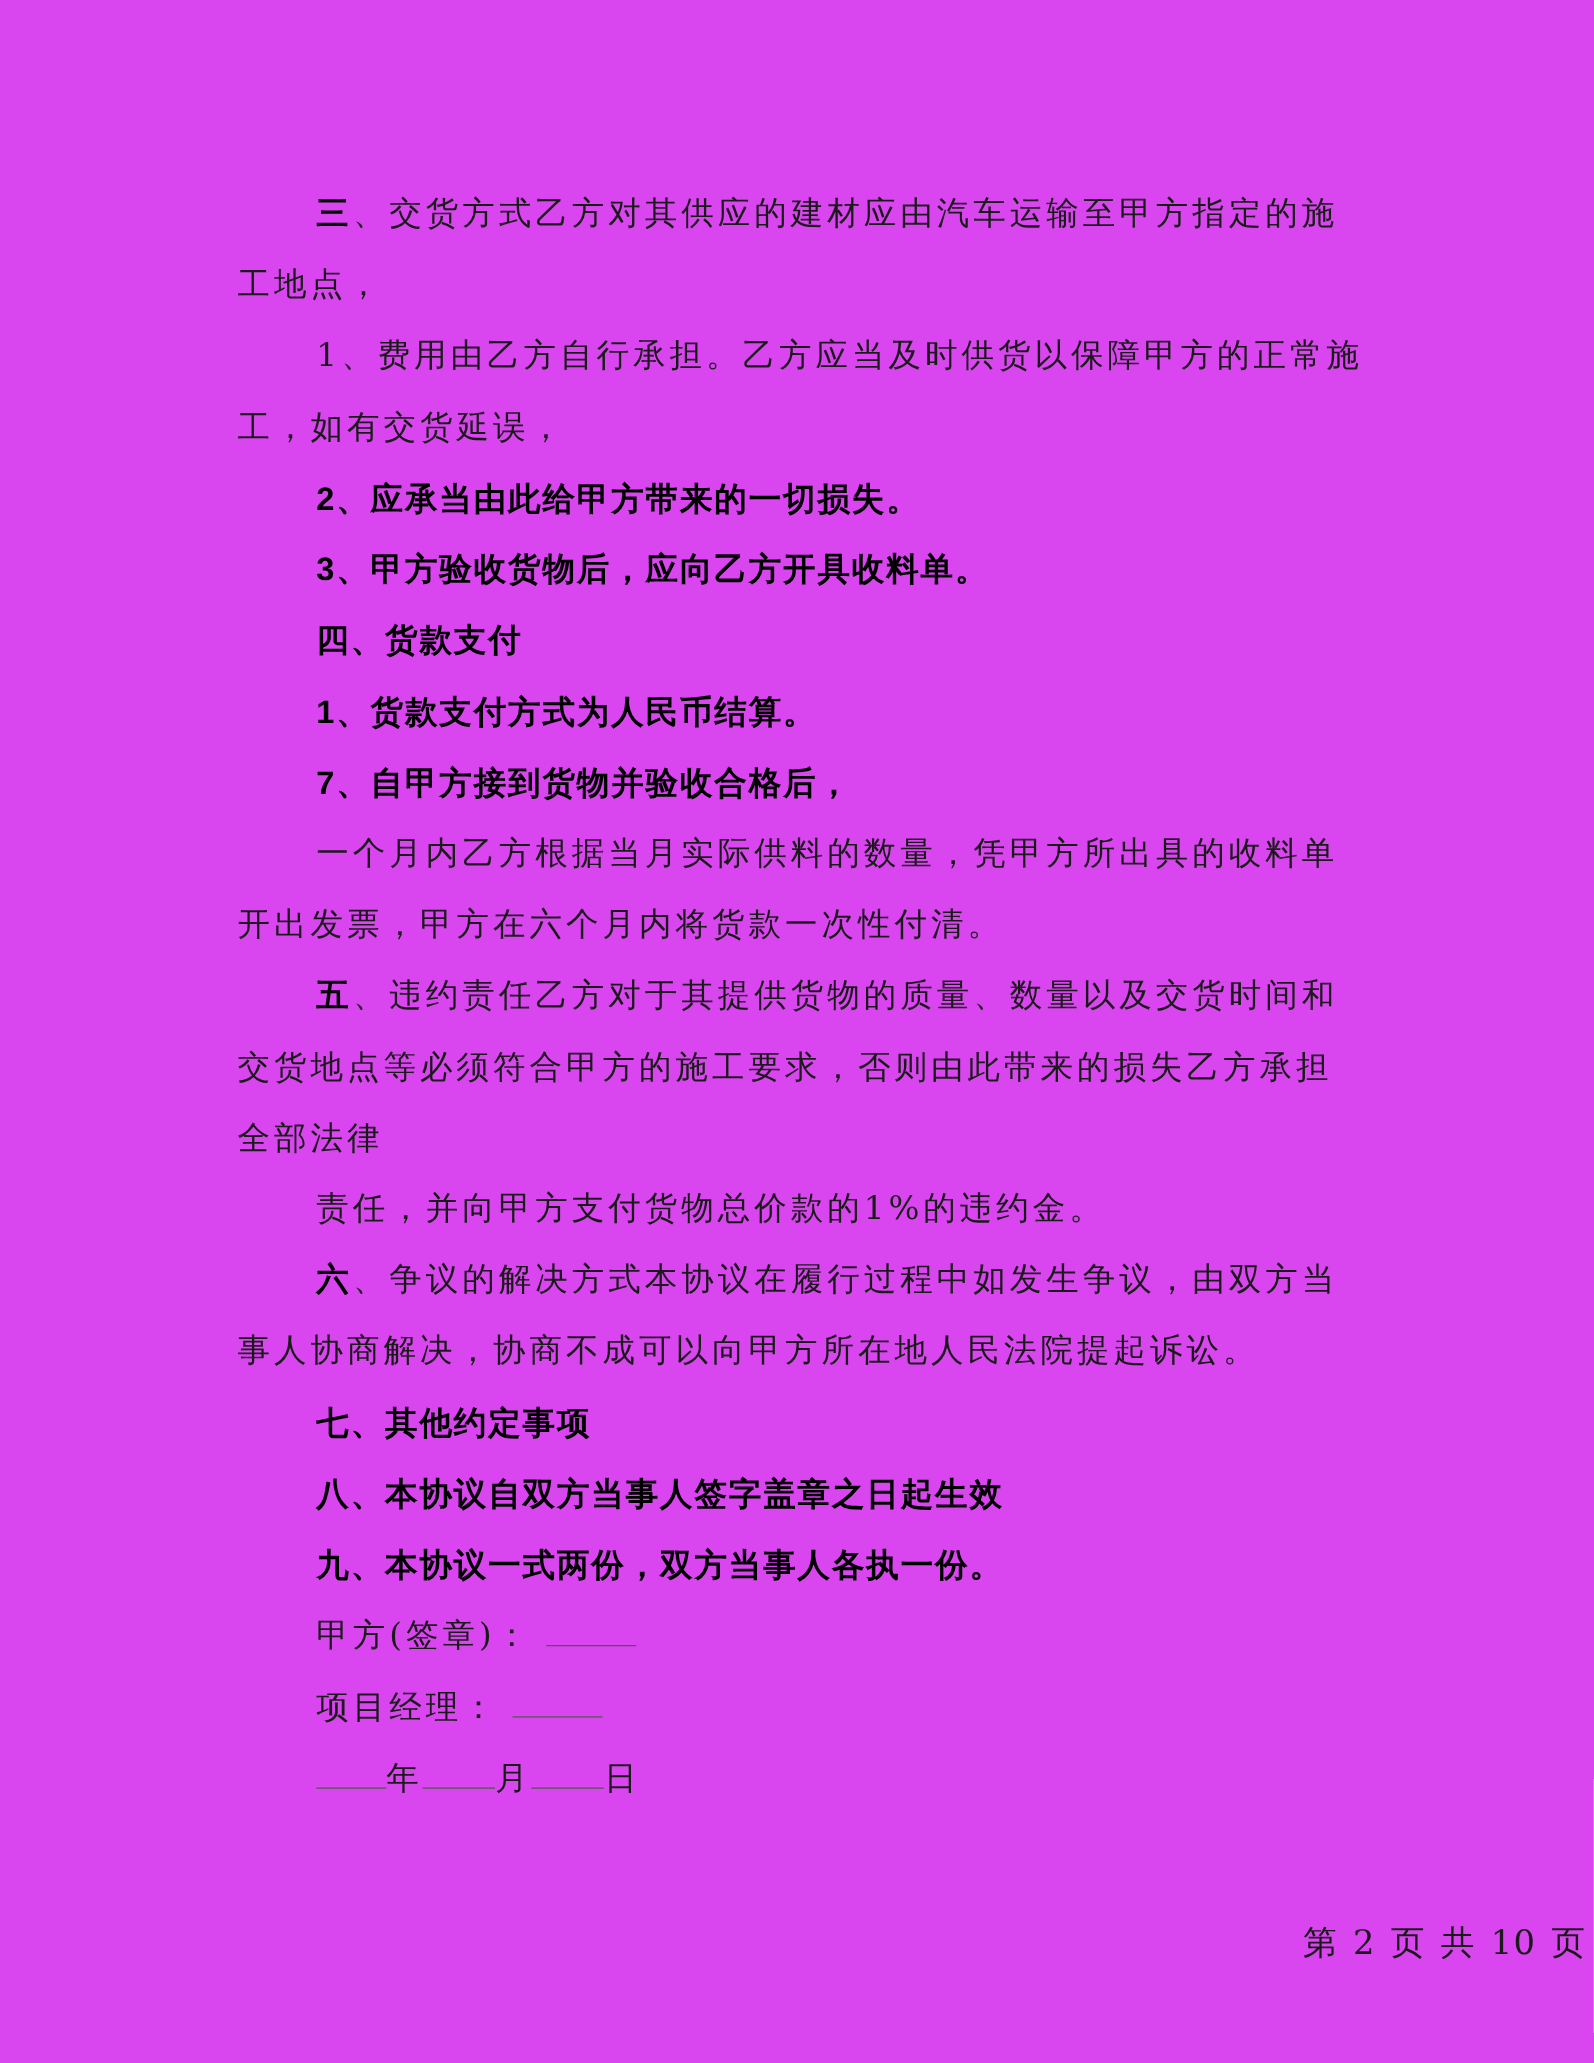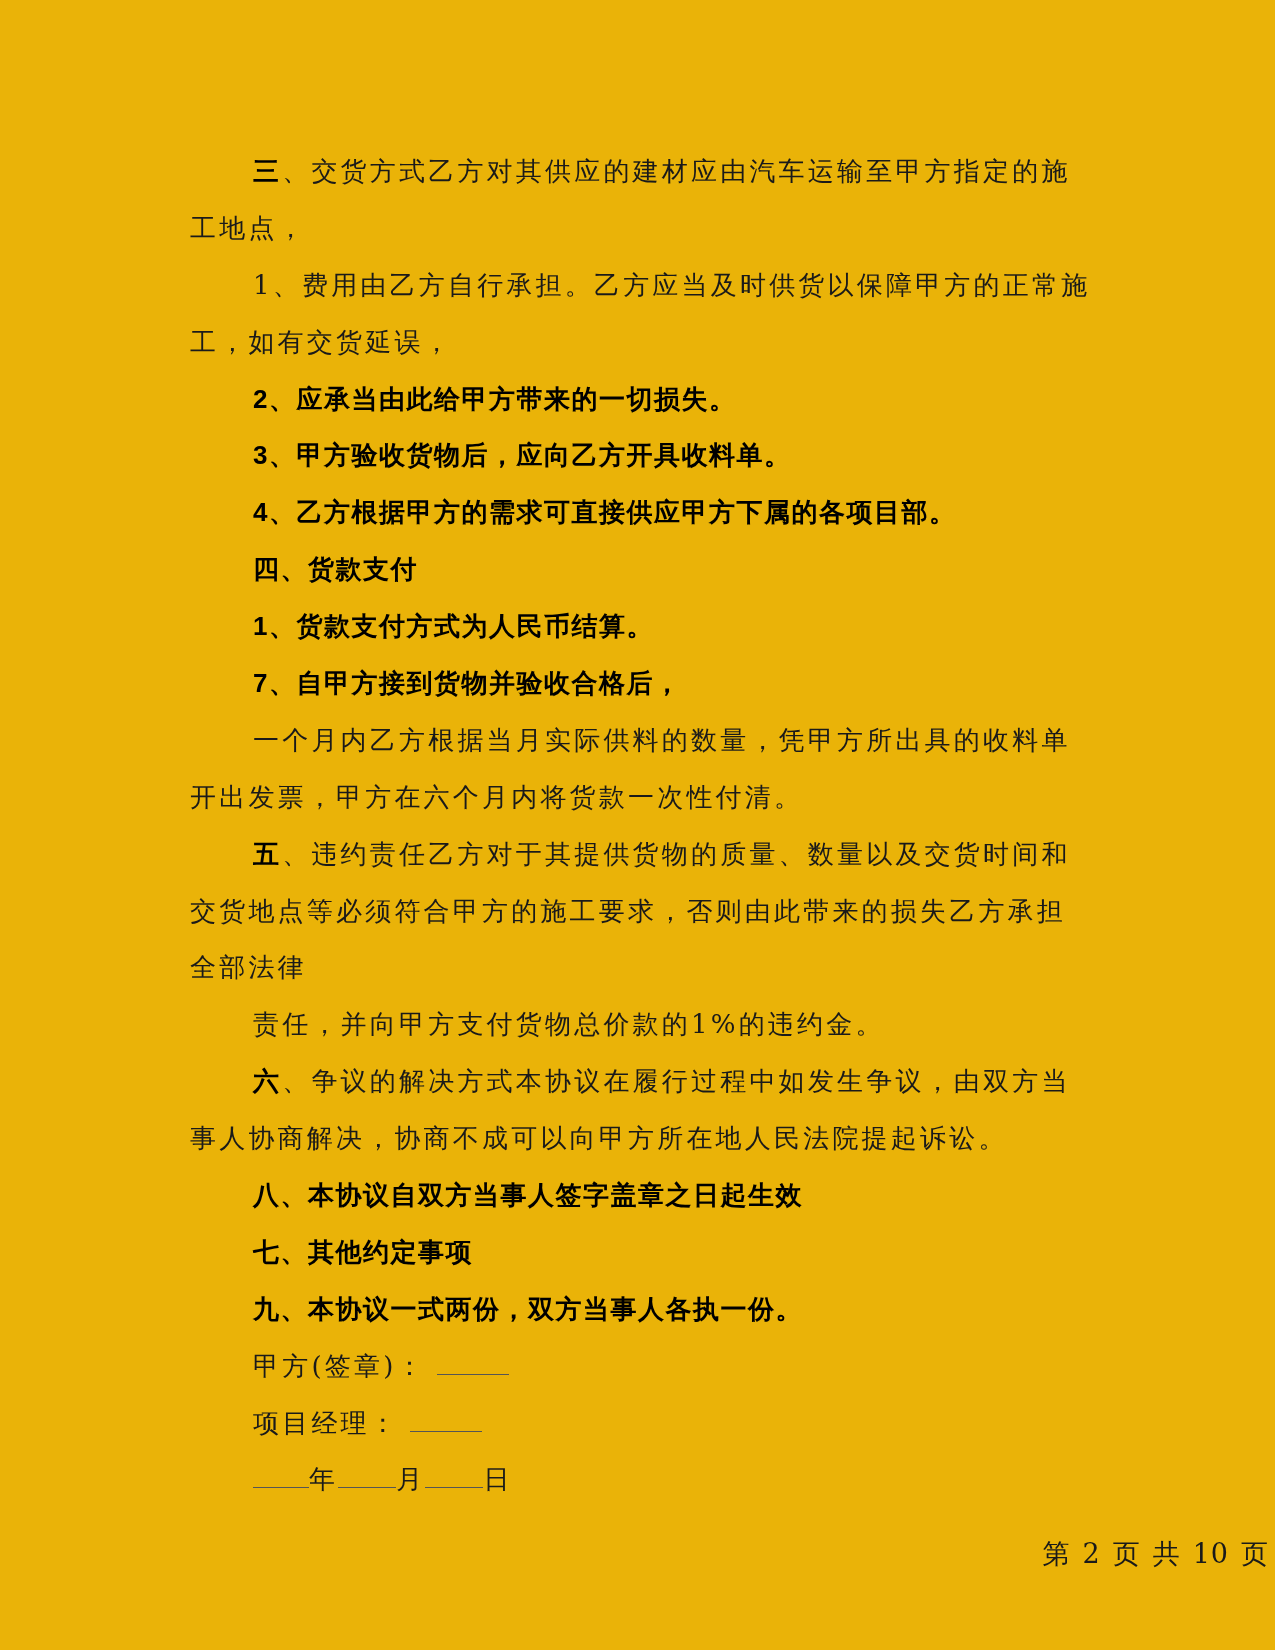--- a/index.html
+++ b/index.html
@@ -1,19 +1,19 @@
 <!DOCTYPE html>
 <html><head>
 <meta charset="utf-8">
 <style>
   html, body { margin: 0; padding: 0; background: #ffffff; }
   body { width: 1275px; height: 1650px; position: relative; overflow: hidden; }
   .page {
     position: absolute; left: 0; top: 0; width: 1275px; height: 1650px;
-    background: #eab308; color: #111111;
+    background: #d946ef; color: #111111;
     font-family: "DejaVu Serif", "Liberation Serif", serif;
   }
   .body-text {
     position: absolute; left: 190px; top: 150px; width: 895px;
   }
   .line {
     height: 56.9px; line-height: 42px;
     font-size: 26px; letter-spacing: 3.2px; white-space: nowrap;
     color: #1a1a1a;
   }
@@ -38,39 +38,38 @@
   <div class="body-text">
 
     <div class="line indent"><span class="lead-bold">三</span><span>、交货方式乙方对其供应的建材应由汽车运输至甲方指定的施</span></div>
     <div class="line">工地点，</div>
 
     <div class="line indent">1、费用由乙方自行承担。乙方应当及时供货以保障甲方的正常施</div>
     <div class="line">工，如有交货延误，</div>
 
     <div class="line indent bold">2、应承当由此给甲方带来的一切损失。</div>
     <div class="line indent bold">3、甲方验收货物后，应向乙方开具收料单。</div>
-    <div class="line indent bold">4、乙方根据甲方的需求可直接供应甲方下属的各项目部。</div>
     <div class="line indent bold">四、货款支付</div>
     <div class="line indent bold">1、货款支付方式为人民币结算。</div>
     <div class="line indent bold">7、自甲方接到货物并验收合格后，</div>
 
     <div class="line indent">一个月内乙方根据当月实际供料的数量，凭甲方所出具的收料单</div>
     <div class="line">开出发票，甲方在六个月内将货款一次性付清。</div>
 
     <div class="line indent"><span class="lead-bold">五</span><span>、违约责任乙方对于其提供货物的质量、数量以及交货时间和</span></div>
     <div class="line">交货地点等必须符合甲方的施工要求，否则由此带来的损失乙方承担</div>
     <div class="line">全部法律</div>
 
     <div class="line indent">责任，并向甲方支付货物总价款的1%的违约金。</div>
 
     <div class="line indent"><span class="lead-bold">六</span><span>、争议的解决方式本协议在履行过程中如发生争议，由双方当</span></div>
     <div class="line">事人协商解决，协商不成可以向甲方所在地人民法院提起诉讼。</div>
 
+    <div class="line indent bold">七、其他约定事项</div>
     <div class="line indent bold">八、本协议自双方当事人签字盖章之日起生效</div>
-    <div class="line indent bold">七、其他约定事项</div>
     <div class="line indent bold">九、本协议一式两份，双方当事人各执一份。</div>
 
     <div class="line indent"><span>甲方(签章)：</span> <span class="blank" style="width:72px"></span></div>
     <div class="line indent"><span>项目经理：</span> <span class="blank" style="width:72px"></span></div>
     <div class="line indent"><span class="blank" style="width:56px"></span><span>年</span><span class="blank" style="width:58px"></span><span>月</span><span class="blank" style="width:58px"></span><span>日</span></div>
   </div>
 
   <div class="footer">
     <span>第</span><span>2</span><span>页</span><span>共</span><span>10</span><span>页</span>
   </div>

